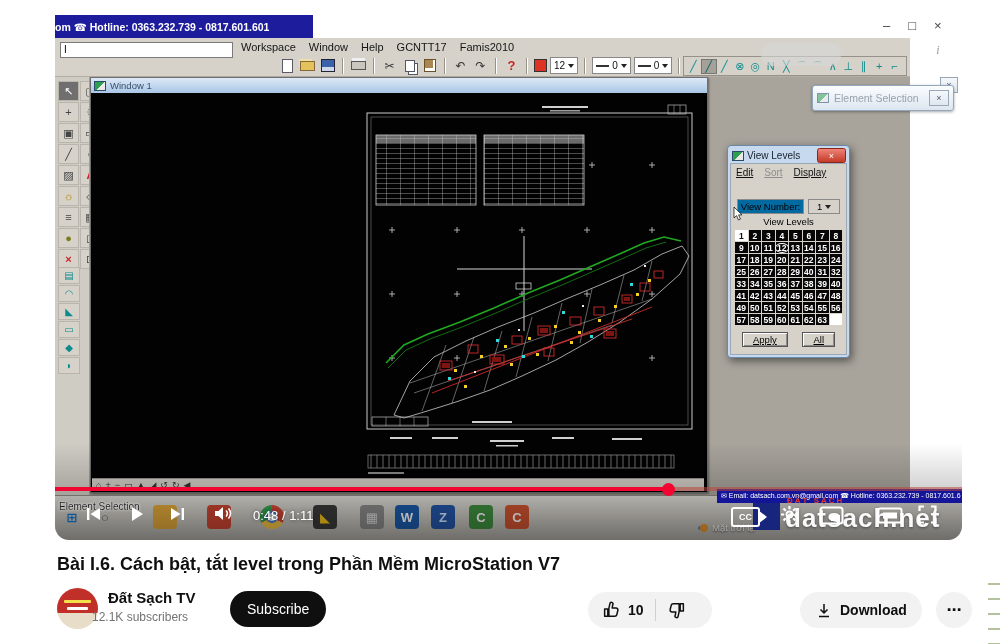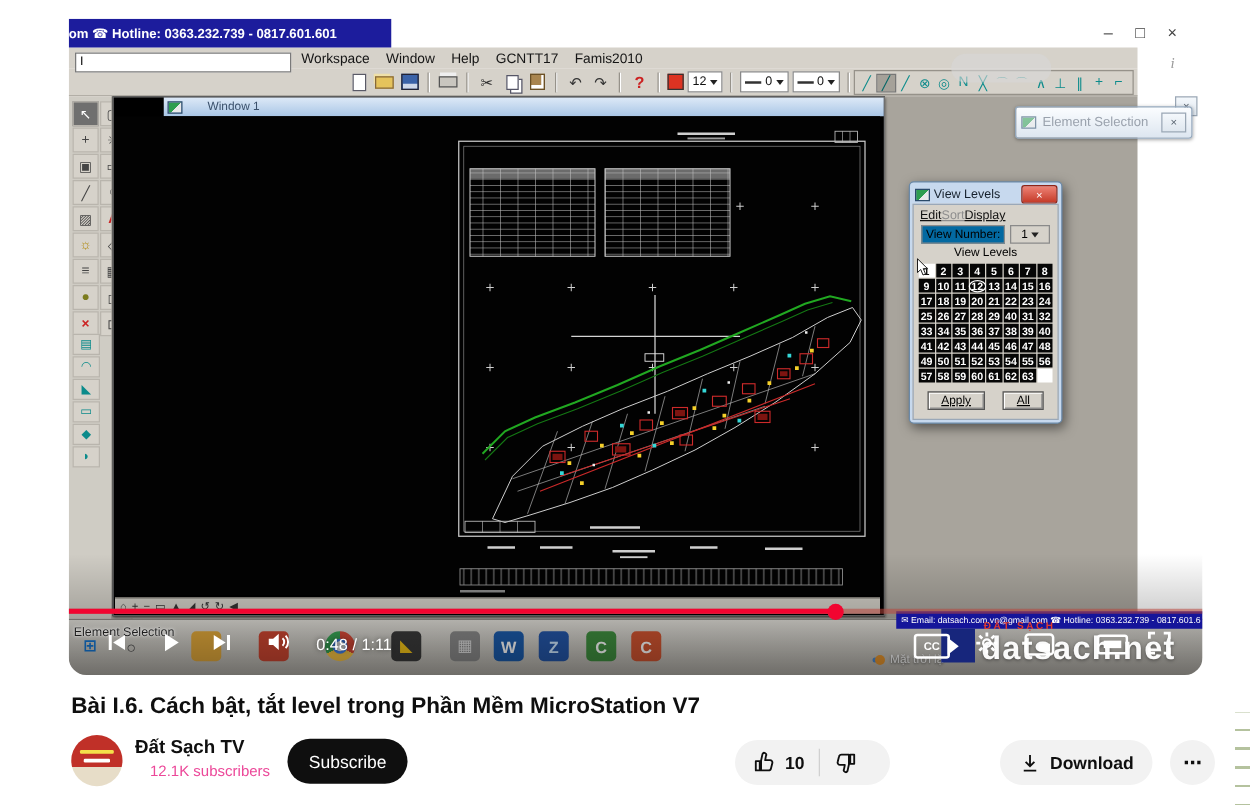--- a/index.html
+++ b/index.html
@@ -65,21 +65,21 @@
   .pal:nth-child(17){color:#c22;font-weight:bold;}
   .palette2{position:absolute;left:3px;top:252px;display:grid;grid-template-columns:22px;gap:1px;}
   .pal2{height:15px;display:flex;align-items:center;justify-content:center;font-size:10px;
         color:#0b8b8b;background:#d6d2ca;border:1px solid #b9b5ad;}
 
   
   .ms-body{position:absolute;left:34px;top:62px;width:821px;height:418px;background:#a8a49c;}
   .window1{position:absolute;left:35px;top:62px;width:616px;height:414px;border:1px solid #6f6f6f;
            box-shadow:1px 1px 2px rgba(0,0,0,.4);background:#000;}
   .w1-title{height:15px;background:linear-gradient(#dde9f7,#a9c6e6);display:flex;align-items:center;
-            gap:20px;padding-left:3px;font-size:9.5px;color:#3a506b;margin-left:40px;}
+            gap:4px;padding-left:3px;font-size:9.5px;color:#3a506b;}
   .msicon{width:10px;height:8px;background:linear-gradient(135deg,#2e9e4f 55%,#e9e9e9 55%);
           border:1px solid #2a4a6a;flex:none;}
   .w1-canvas{position:absolute;left:1px;top:15px;width:612px;height:383px;background:#020202;overflow:hidden;}
   .w1-bottom{position:absolute;left:1px;bottom:1px;width:612px;height:13px;background:#cfccc4;
              border-top:1px solid #96928a;display:flex;align-items:center;gap:4px;padding-left:4px;
              box-sizing:border-box;font-size:9px;color:#333;}
   .vb{flex:none;line-height:11px;}
 
   
   .elsel{position:absolute;left:757px;top:70px;width:142px;height:26px;border:1px solid #93a7bc;
@@ -91,21 +91,21 @@
   .cornerx{position:absolute;left:885px;top:62px;width:16px;height:14px;z-index:4;}
 
   
   .vl{position:absolute;left:672px;top:130px;width:123px;background:#c7d9ee;border:1px solid #6a89a8;
       border-radius:4px;padding:2px;box-shadow:2px 3px 9px rgba(0,0,0,.5);z-index:6;box-sizing:border-box;}
   .vl-title{height:15px;display:flex;align-items:center;gap:3px;padding:0 1px 0 2px;font-size:10px;color:#15202c;}
   .vl-title-text{flex:1;}
   .vl-close{width:27px;height:13px;background:linear-gradient(#ee8376,#c43a28);border:1px solid #8d2418;
             border-radius:2.5px;color:#fff;font-size:9px;display:flex;align-items:center;justify-content:center;}
   .vl-client{background:#d6d2ca;border:1px solid #9aa8b8;padding:2px 3px 5px;position:relative;}
-  .vl-menu{display:flex;font-size:10px;color:#111;padding:1px 2px 1px;text-align:center;}
+  .vl-menu{display:flex;gap:11px;font-size:10px;color:#111;padding:1px 2px 20px;text-align:center;}
   .vl-menu span{text-decoration:underline;text-decoration-thickness:.5px;}
   .vl-menu span:nth-child(2){color:#8e8e8e;}
   .vn-row{display:flex;justify-content:center;align-items:center;gap:4px;margin:1px 0 2px;}
   .vn-label{font-size:9.5px;border:1px solid #8a8a8a;padding:0 3px;line-height:13px;background:#0369a1;}
   .vn-value{width:30px;height:13px;border:1px solid #8a8a8a;background:#d6d2ca;display:flex;
             align-items:center;justify-content:center;gap:3px;font-size:9.5px;}
   .vl-label{text-align:center;font-size:9.5px;margin:1px 0 3px;}
   .vl-grid{display:grid;grid-template-columns:repeat(8,12.5px);grid-auto-rows:11px;gap:1px;justify-content:center;}
   .vl-cell{background:#060606;color:#fff;font-size:8.5px;font-weight:bold;display:flex;
            align-items:center;justify-content:center;}
@@ -160,21 +160,21 @@
   .ghostpill{position:absolute;left:706px;top:28px;width:80px;height:23px;border-radius:12px;
              background:rgba(215,215,215,.6);z-index:3;}
 
   
   .vtitle{position:absolute;left:57px;top:554px;width:860px;font-size:18px;font-weight:bold;color:#0f0f0f;}
   .avatar{position:absolute;left:57px;top:588px;width:41px;height:41px;border-radius:50%;overflow:hidden;
           background:linear-gradient(#c03028 0 62%,#e7ddc8 62% 100%);}
   .avatar i{position:absolute;left:7px;top:12px;width:27px;height:3px;background:#f4e04a;border-radius:1px;}
   .avatar b{position:absolute;left:10px;top:19px;width:21px;height:3px;background:#fff;border-radius:1px;}
   .chname{position:absolute;left:108px;top:589px;font-size:15px;font-weight:bold;color:#0f0f0f;}
-  .chsubs{position:absolute;left:120px;top:610px;font-size:12px;color:#ec4899;}
+  .chsubs{position:absolute;left:92px;top:610px;font-size:12px;color:#737373;}
   .subscribe{position:absolute;left:230px;top:591px;height:36px;border-radius:18px;background:#0f0f0f;
              color:#fff;font-size:14px;display:flex;align-items:center;padding:0 17px;}
   .pill{position:absolute;top:592px;height:36px;border-radius:18px;background:#f2f2f2;color:#0f0f0f;
         font-size:14px;font-weight:bold;display:flex;align-items:center;gap:7px;box-sizing:border-box;}
   .pill-like{left:588px;width:124px;padding:0 14px;}
   .likesep{width:1px;height:22px;background:#d0d0d0;margin:0 4px;}
   .pill-share{left:717px;padding:0 15px;}
   .pill-dl{left:800px;padding:0 15px;}
   .morebtn{position:absolute;left:936px;top:592px;width:36px;height:36px;border-radius:50%;background:#f2f2f2;
            color:#0f0f0f;font-size:15px;font-weight:bold;display:flex;align-items:center;justify-content:center;}

